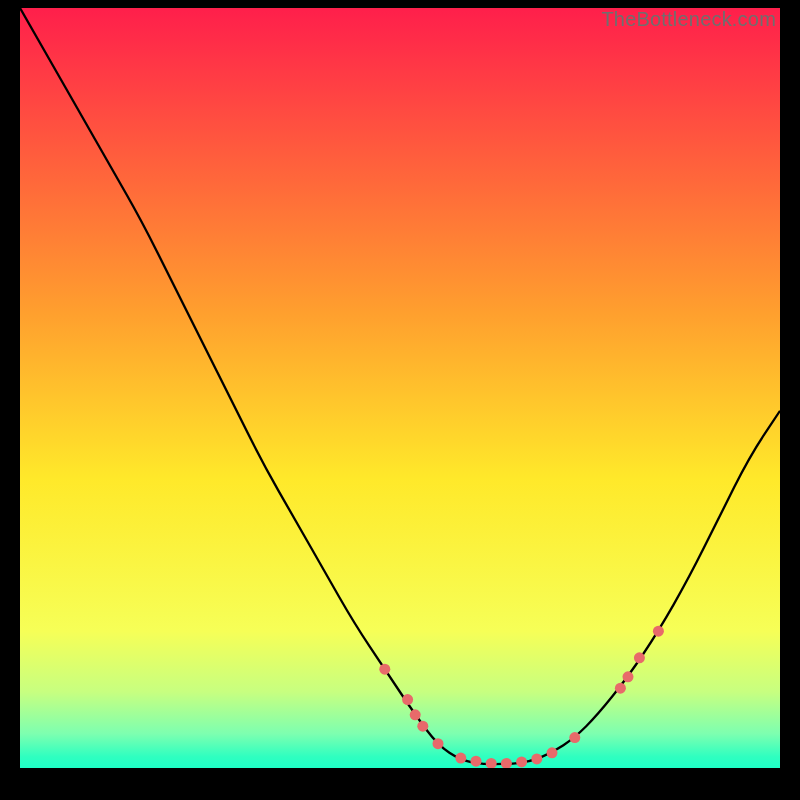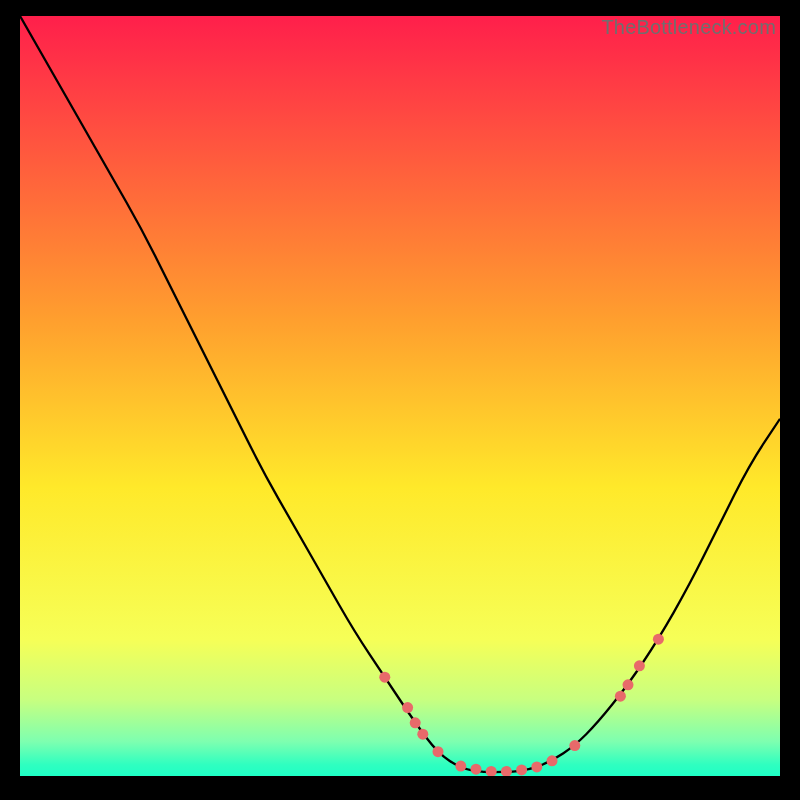--- a/index.html
+++ b/index.html
@@ -7,21 +7,21 @@
     padding: 0;
     width: 800px;
     height: 800px;
     background: #000;
     overflow: hidden;
     font-family: Arial, Helvetica, sans-serif;
   }
   .frame {
     position: absolute;
     left: 20px;
-    top: 16px;
+    top: 8px;
     width: 760px;
     height: 760px;
     background: #bef264;
   }
   .plot-bg {
     position: absolute;
     left: 0;
     top: 0;
     width: 760px;
     height: 760px;

